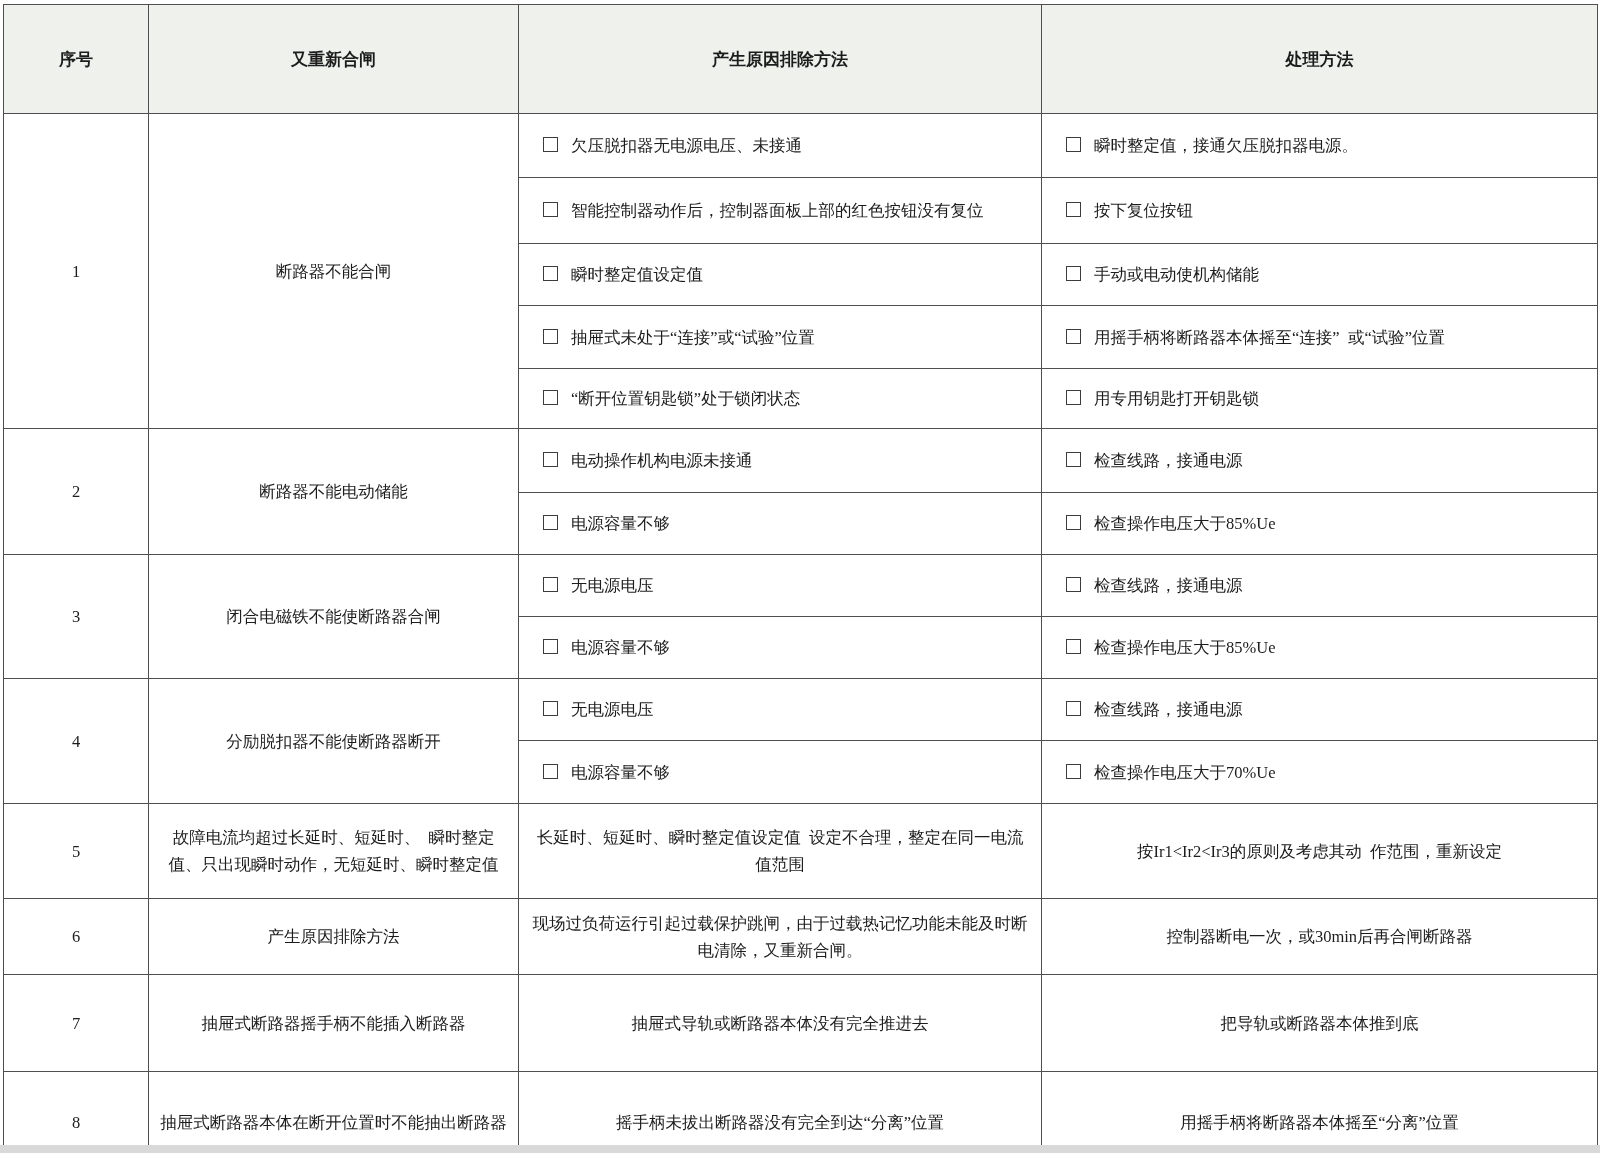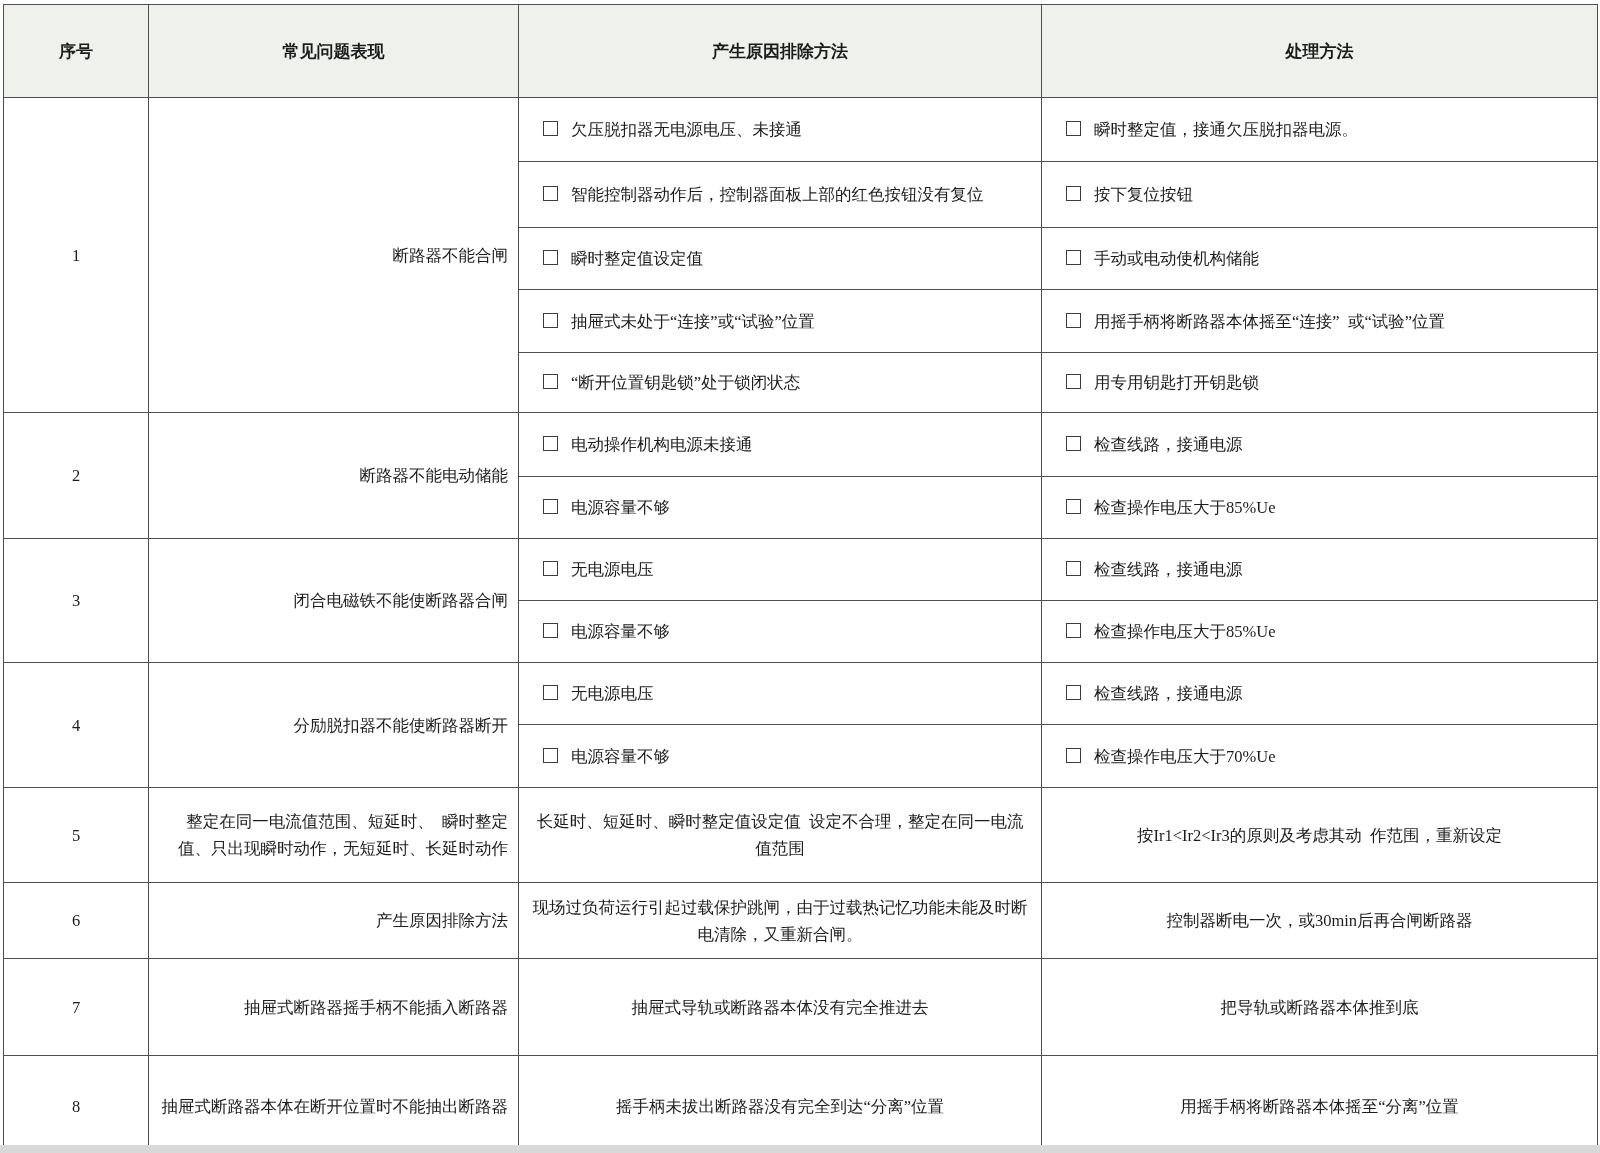--- a/index.html
+++ b/index.html
@@ -20,32 +20,32 @@
     width: 1594px;
     border-collapse: collapse;
     table-layout: fixed;
     background: #ffffff;
   }
   .fault-table th, .fault-table td {
     border: 1px solid #4f4f4f;
     vertical-align: middle;
     font-size: 16.5px;
     line-height: 27px;
-    padding: 0;
+    padding: 8px;
     word-break: break-all;
   }
   .fault-table th {
     background: #eef1ec;
     font-weight: bold;
     font-size: 17px;
     text-align: center;
     height: 92px;
   }
   td.c-no { text-align: center; }
-  td.c-problem { text-align: right; padding: 20px 10px; }
+  td.c-problem { text-align: center; padding: 20px 10px; }
   td.li-cell { text-align: left; padding: 4px 12px 4px 24px; }
   td.ctr-cell { text-align: center; padding: 4px 10px; }
   .cb {
     display: inline-block;
     width: 13px; height: 13px;
     border: 1.5px solid #3c3c3c;
     margin-right: 13px;
     vertical-align: -1px;
     background: #ffffff;
   }
@@ -56,21 +56,21 @@
 <table class="fault-table">
   <colgroup>
     <col style="width:145px">
     <col style="width:370px">
     <col style="width:523px">
     <col style="width:556px">
   </colgroup>
   <thead>
     <tr>
       <th>序号</th>
-      <th>常见问题表现</th>
+      <th>又重新合闸</th>
       <th>产生原因排除方法</th>
       <th>处理方法</th>
     </tr>
   </thead>
   <tbody>
 
     <tr style="height:64px">
       <td class="c-no" rowspan="5">1</td>
       <td class="c-problem" rowspan="5">断路器不能合闸</td>
       <td class="li-cell"><span class="cb"></span><span>欠压脱扣器无电源电压、未接通</span></td>
@@ -121,21 +121,21 @@
       <td class="li-cell"><span class="cb"></span><span>无电源电压</span></td>
       <td class="li-cell"><span class="cb"></span><span>检查线路，接通电源</span></td>
     </tr>
     <tr style="height:63px">
       <td class="li-cell"><span class="cb"></span><span>电源容量不够</span></td>
       <td class="li-cell"><span class="cb"></span><span>检查操作电压大于70%Ue</span></td>
     </tr>
 
     <tr style="height:84px">
       <td class="c-no">5</td>
-      <td class="c-problem">整定在同一电流值范围、短延时、 瞬时整定值、只出现瞬时动作，无短延时、长延时动作</td>
+      <td class="c-problem">故障电流均超过长延时、短延时、 瞬时整定值、只出现瞬时动作，无短延时、瞬时整定值</td>
       <td class="ctr-cell">长延时、短延时、瞬时整定值设定值 设定不合理，整定在同一电流值范围</td>
       <td class="ctr-cell">按Ir1&lt;Ir2&lt;Ir3的原则及考虑其动 作范围，重新设定</td>
     </tr>
 
     <tr style="height:76px">
       <td class="c-no">6</td>
       <td class="c-problem">产生原因排除方法</td>
       <td class="ctr-cell">现场过负荷运行引起过载保护跳闸，由于过载热记忆功能未能及时断电清除，又重新合闸。</td>
       <td class="ctr-cell">控制器断电一次，或30min后再合闸断路器</td>
     </tr>

